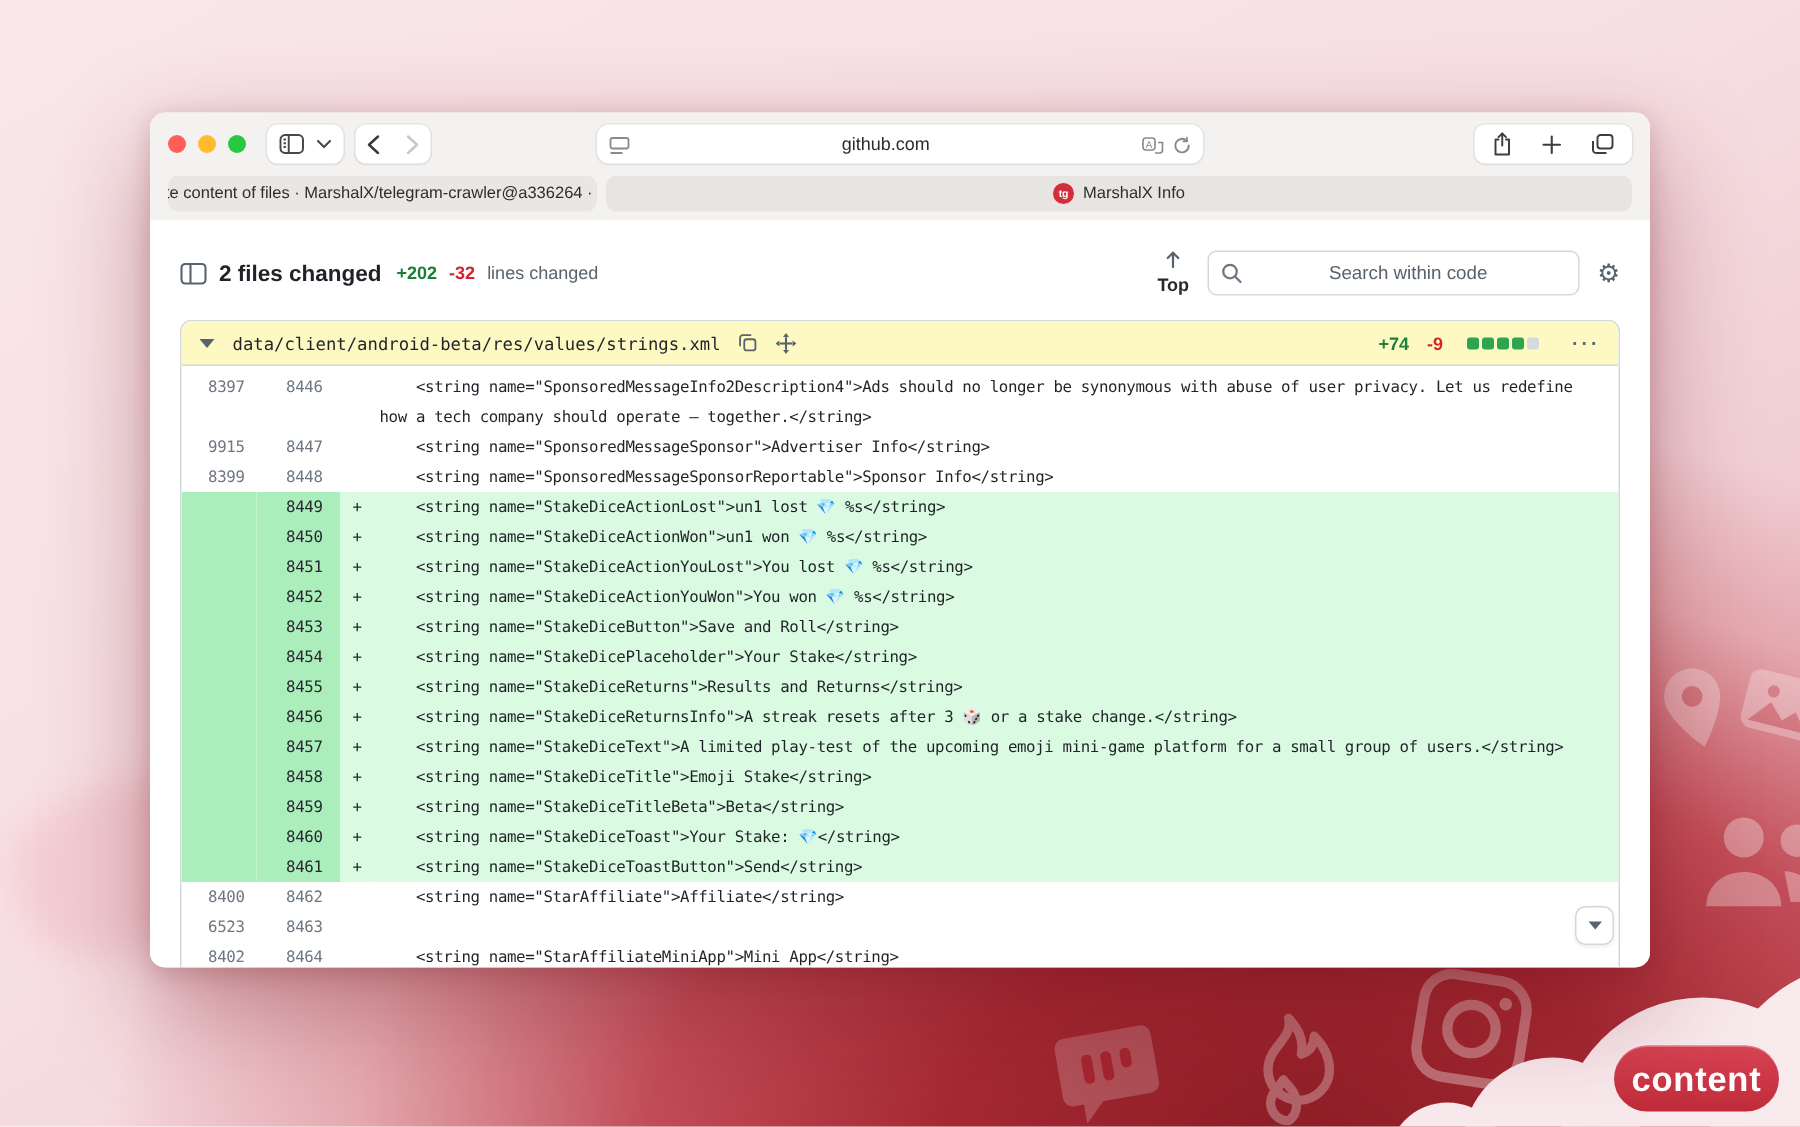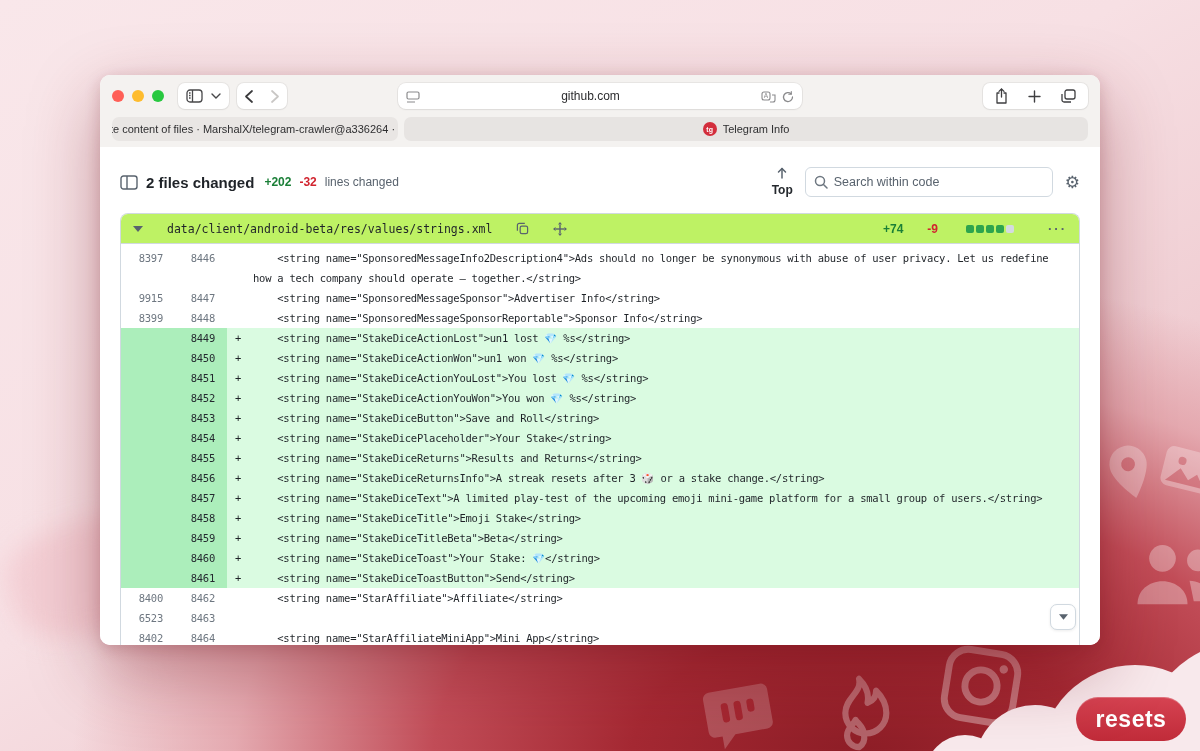--- a/index.html
+++ b/index.html
@@ -54,26 +54,26 @@
   
   .content{ height:498px; background:#fff; position:relative; }
   .page-head{ display:flex; align-items:center; padding:20px 20px 16px; gap:8px; }
   .title{ font-size:15px; font-weight:bold; color:#1f2328; margin-right:2px; }
   .adds{ color:#1a7f37; font-weight:bold; font-size:12px; }
   .dels{ color:#d1242f; font-weight:bold; font-size:12px; }
   .muted{ color:#59636e; font-size:12px; }
   .head-right{ margin-left:auto; display:flex; align-items:center; gap:12px; }
   .topbtn{ display:flex; align-items:center; gap:4px; font-size:12px; font-weight:bold; color:#25292e; cursor:pointer;flex-direction:column; }
   .search{ width:248px; height:30px; border:1px solid #d1d9e0; border-radius:6px; display:flex; align-items:center; padding:0 8px; gap:6px; background:#fff; }
-  .search input{ border:none; outline:none; flex:1; font-size:12.5px; color:#1f2328; font-family:"Liberation Sans",sans-serif; background:transparent; }
+  .search input{ border:none; outline:none; flex:1; font-size:12.5px; color:#1f2328; font-family:"Liberation Sans",sans-serif; background:transparent;text-align:center; }
   .search input::placeholder{ color:#59636e; }
   .gear{ font-size:17px; color:#59636e; line-height:1; cursor:pointer; }
   
   .card{ margin:0 20px; border:1px solid #d1d9e0; border-bottom:none; border-radius:8px 8px 0 0; overflow:hidden; }
-  .card-head{ height:30px; background:#bef264; border-bottom:1px solid #d1d9e0; display:flex; align-items:center; padding:0 12px; gap:24px; }
+  .card-head{ height:30px; background:#fef9c3; border-bottom:1px solid #d1d9e0; display:flex; align-items:center; padding:0 12px; gap:12px; }
   .fpath{ font-family:"DejaVu Sans Mono", monospace; font-size:11.5px; color:#1f2328; }
   .card-head .spacer{ flex:1; }
   .blocks{ display:flex; gap:2px; margin:0 4px; }
   .blk{ width:8px; height:8px; border-radius:2px; }
   .blk.add{ background:#2da44e; } .blk.neutral{ background:#d4dae0; }
   .kebab{ color:#59636e; font-weight:bold; font-size:13px; letter-spacing:2px; margin-left:6px; cursor:pointer; }
   .diff{ padding-top:4px; font-family:"DejaVu Sans Mono", monospace; font-size:10.5px; letter-spacing:-0.25px; line-height:20px; color:#1f2328; }
   .drow{ display:flex; align-items:stretch; }
   .cnum{ flex:none; text-align:right; color:#6e7781; }
   .cnum.old{ width:50px; padding-right:8px; }
@@ -130,21 +130,21 @@
   <circle cx="17.5" cy="8.5" r="2.6"></circle>
   <path d="M15.5 13.4c2.9.1 5.2 2 5.2 4.9h-4.2"></path>
 </svg>
 
 <div class="cloud c4"></div>
 <div class="cloud c3"></div>
 <div class="cloud c1"></div>
 <div class="cloud c2"></div>
 
 <div class="watermark">
-  <span>resets</span>
+  <span>content</span>
 </div>
 
 <div class="win">
 
   <div class="toolbar">
     <div class="lights">
       <div class="light r"></div>
       <div class="light y"></div>
       <div class="light g"></div>
     </div>
@@ -229,21 +229,21 @@
 
   <div class="tabstrip">
     <div class="tab active">
       <svg width="13" height="13" viewBox="0 0 16 16" fill="#1b1f23">
         <path d="M8 0C3.58 0 0 3.58 0 8c0 3.54 2.29 6.53 5.47 7.59.4.07.55-.17.55-.38 0-.19-.01-.82-.01-1.49-2.01.37-2.53-.49-2.69-.94-.09-.23-.48-.94-.82-1.13-.28-.15-.68-.52-.01-.53.63-.01 1.08.58 1.23.82.72 1.21 1.87.87 2.33.66.07-.52.28-.87.51-1.07-1.78-.2-3.64-.89-3.64-3.95 0-.87.31-1.59.82-2.15-.08-.2-.36-1.02.08-2.12 0 0 .67-.21 2.2.82.64-.18 1.32-.27 2-.27s1.36.09 2 .27c1.53-1.04 2.2-.82 2.2-.82.44 1.1.16 1.92.08 2.12.51.56.82 1.27.82 2.15 0 3.07-1.87 3.75-3.65 3.95.29.25.54.73.54 1.48 0 1.07-.01 1.93-.01 2.2 0 .21.15.46.55.38A8.01 8.01 0 0 0 16 8c0-4.42-3.58-8-8-8z"></path>
       </svg>
       <span>Update content of files · MarshalX/telegram-crawler@a336264 · GitHub</span>
     </div>
     <div class="tab other">
       <span class="tgbadge">tg</span>
-      <span>Telegram Info</span>
+      <span>MarshalX Info</span>
     </div>
   </div>
 
   <div class="content">
 
     <div class="page-head">
       <span class="tbicon">
         <svg width="18" height="15" viewBox="0 0 18 15" fill="none" stroke="#59636e" stroke-width="1.4">
           <rect x="1" y="1" width="16" height="13" rx="2.5"></rect>
           <line x1="7" y1="1" x2="7" y2="14"></line>

